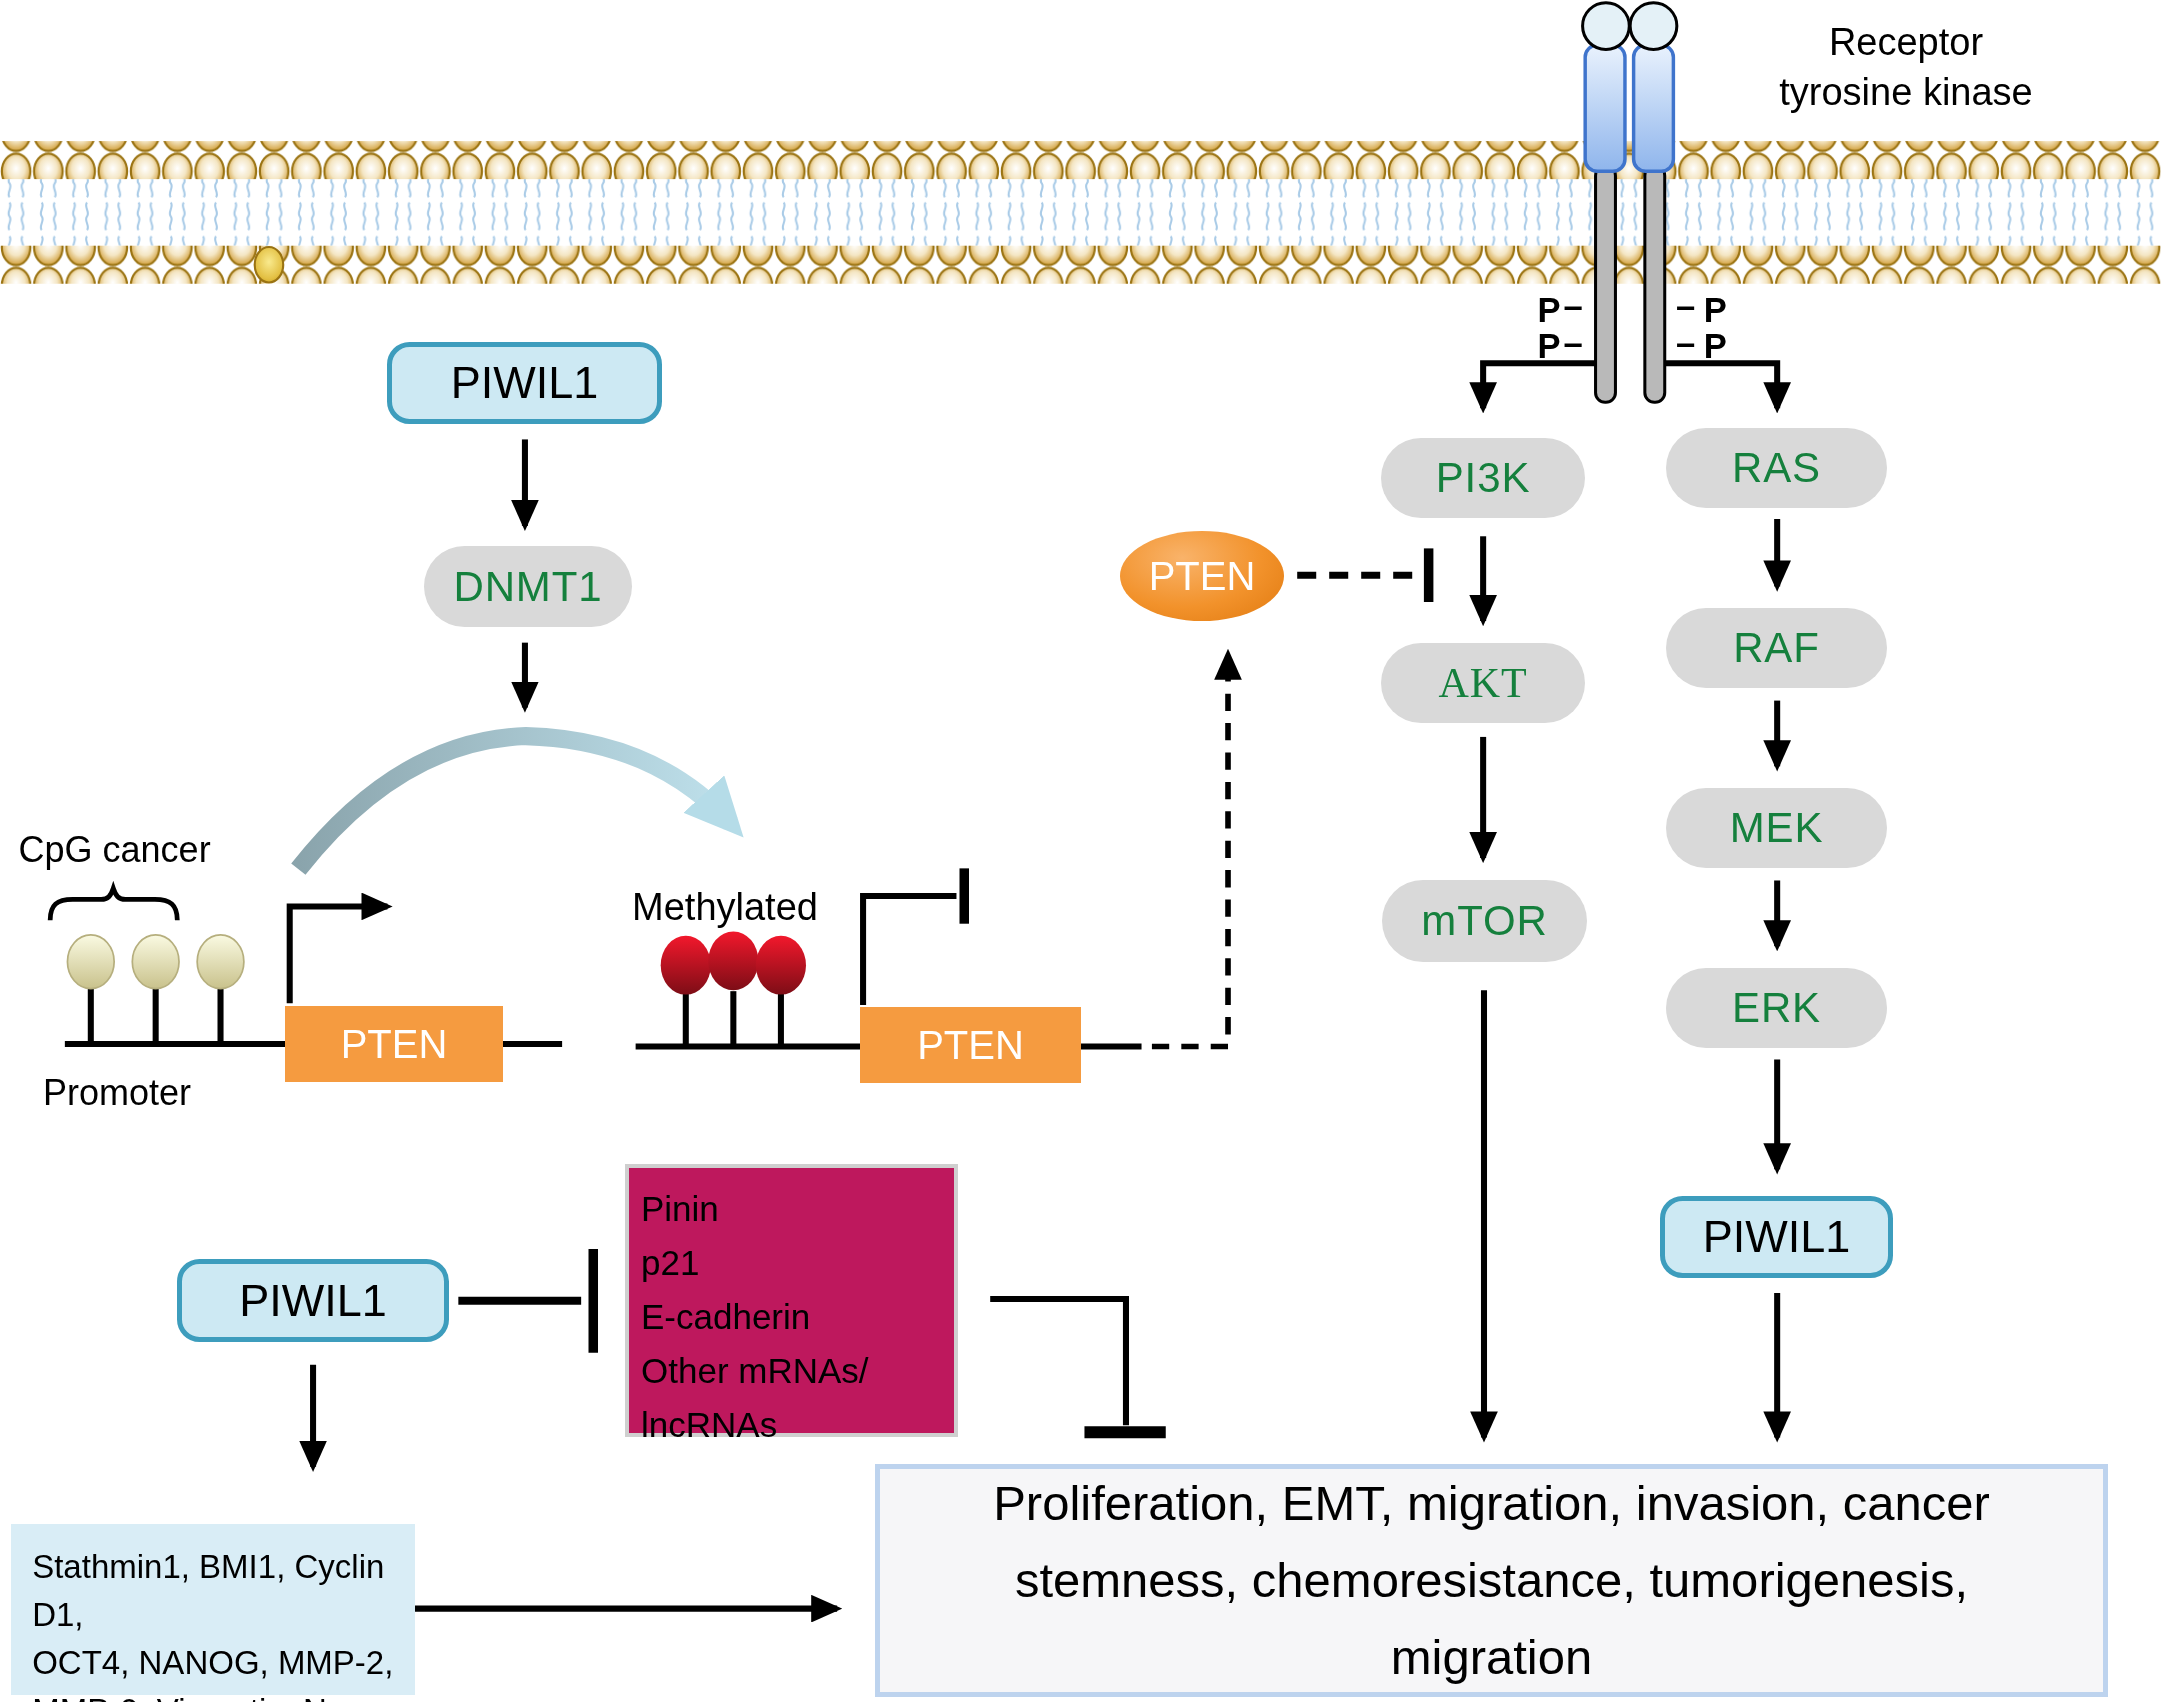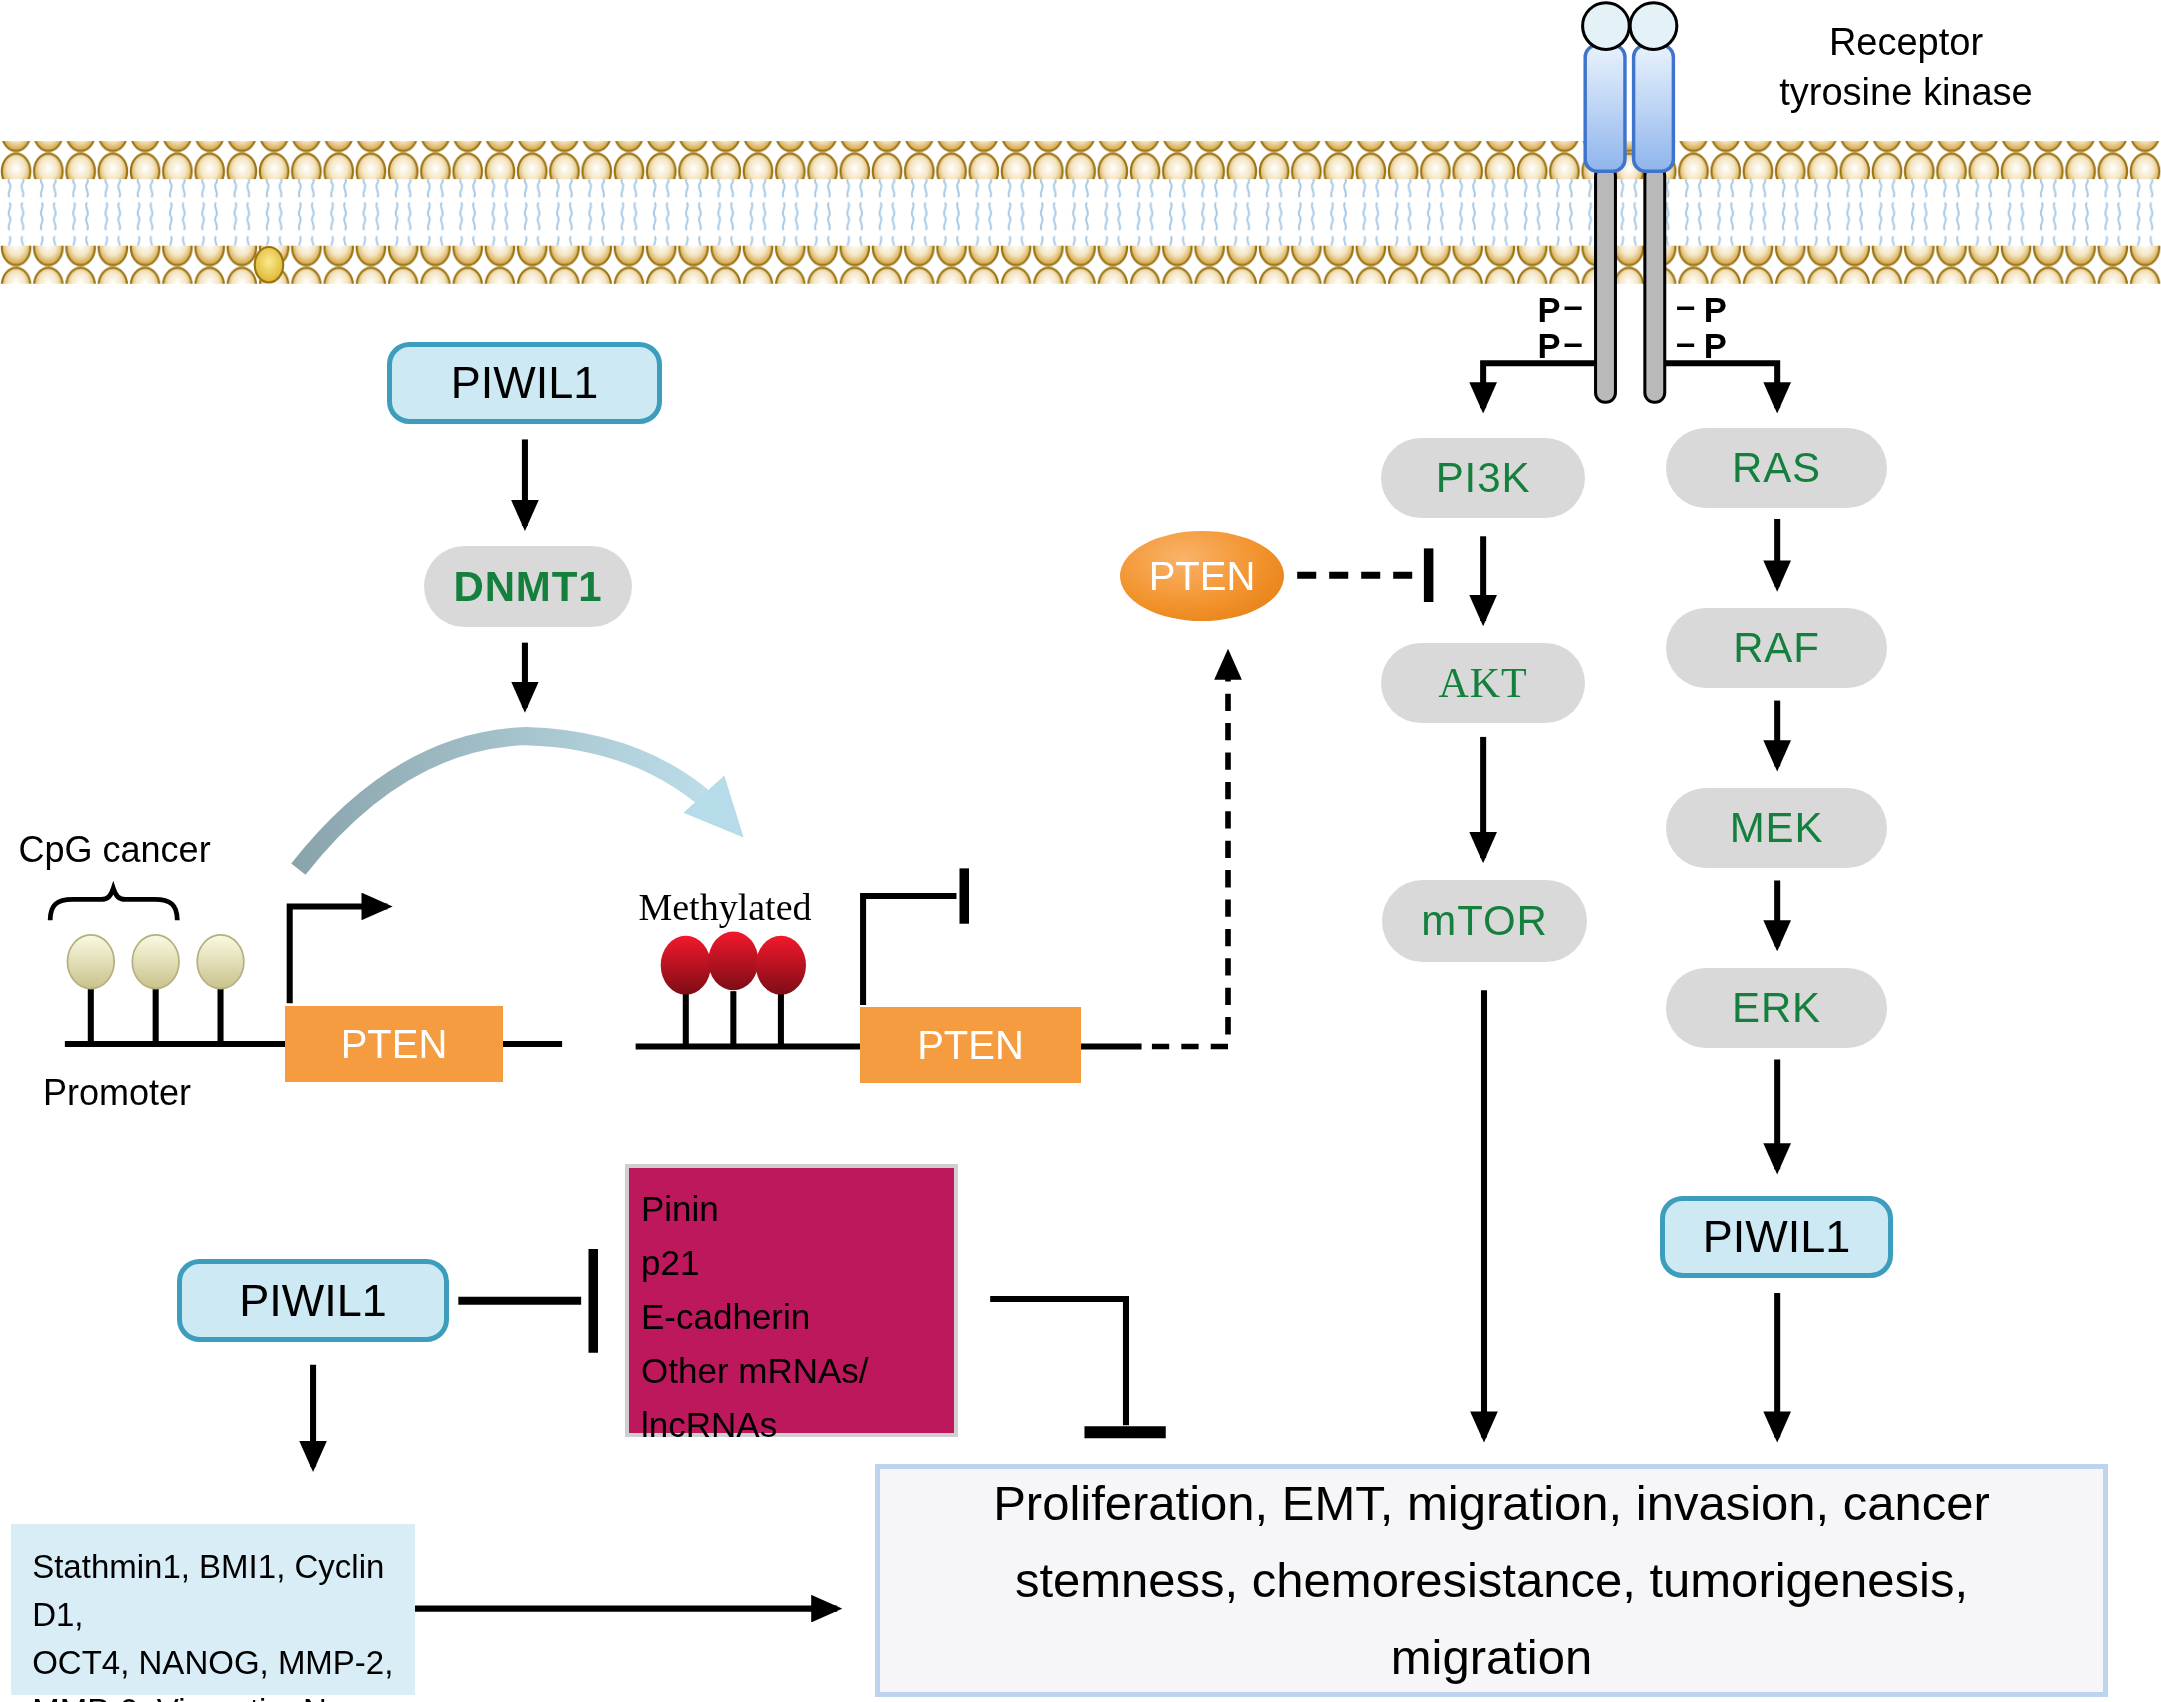--- a/index.html
+++ b/index.html
@@ -201,21 +201,21 @@
     </g>
   </svg>
 
   <div class="abs rtk-label" style="left:1716px;top:17.3px;width:380px;">
     <div>Receptor</div>
     <div>tyrosine kinase</div>
   </div>
 
   <div class="abs piwil" style="left:387px;top:342px;width:275px;height:82px;">PIWIL1</div>
 
-  <div class="abs pill" style="left:424px;top:546px;width:208px;height:81px;font-weight:bold;">DNMT1</div>
+  <div class="abs pill" style="left:424px;top:546px;width:208px;height:81px;">DNMT1</div>
 
   <div class="abs pill" style="left:1381px;top:438px;width:204px;height:80px;">PI3K</div>
   <div class="abs pill" style="left:1381px;top:643px;width:204px;height:80px;font-family:Liberation Serif, serif;">AKT</div>
   <div class="abs pill" style="left:1382px;top:880px;width:205px;height:82px;">mTOR</div>
 
   <div class="abs pill" style="left:1666px;top:428px;width:221px;height:80px;">RAS</div>
   <div class="abs pill" style="left:1666px;top:608px;width:221px;height:80px;">RAF</div>
   <div class="abs pill" style="left:1666px;top:788px;width:221px;height:80px;">MEK</div>
   <div class="abs pill" style="left:1666px;top:968px;width:221px;height:80px;">ERK</div>
 
@@ -223,21 +223,21 @@
 
   <div class="abs piwil" style="left:177px;top:1259px;width:272px;height:83px;">PIWIL1</div>
 
   <div class="abs pten-ell" style="left:1120px;top:531px;width:164px;height:90px;">PTEN</div>
 
   <div class="abs pten-gene" style="left:285px;top:1006px;width:218px;height:76px;">PTEN</div>
   <div class="abs pten-gene" style="left:860px;top:1007px;width:221px;height:76px;">PTEN</div>
 
   <div class="abs lbl" style="left:8.6px;top:828px;width:212px;">CpG cancer</div>
   <div class="abs lbl" style="left:26px;top:1071px;width:182px;">Promoter</div>
-  <div class="abs lbl" style="left:617px;top:885px;width:216px;font-size:38px;font-family:Liberation Serif, serif;">Methylated</div>
+  <div class="abs lbl" style="left:617px;top:885px;width:216px;font-size:38px;">Methylated</div>
 
   <div class="abs peach-box" style="left:625px;top:1164px;width:333px;height:273px;">
     <div>Pinin</div>
     <div>p21</div>
     <div>E-cadherin</div>
     <div>Other mRNAs/</div>
     <div>lncRNAs</div>
   </div>
 
   <div class="abs blue-box" style="left:11.2px;top:1524px;width:404px;height:171px;">

